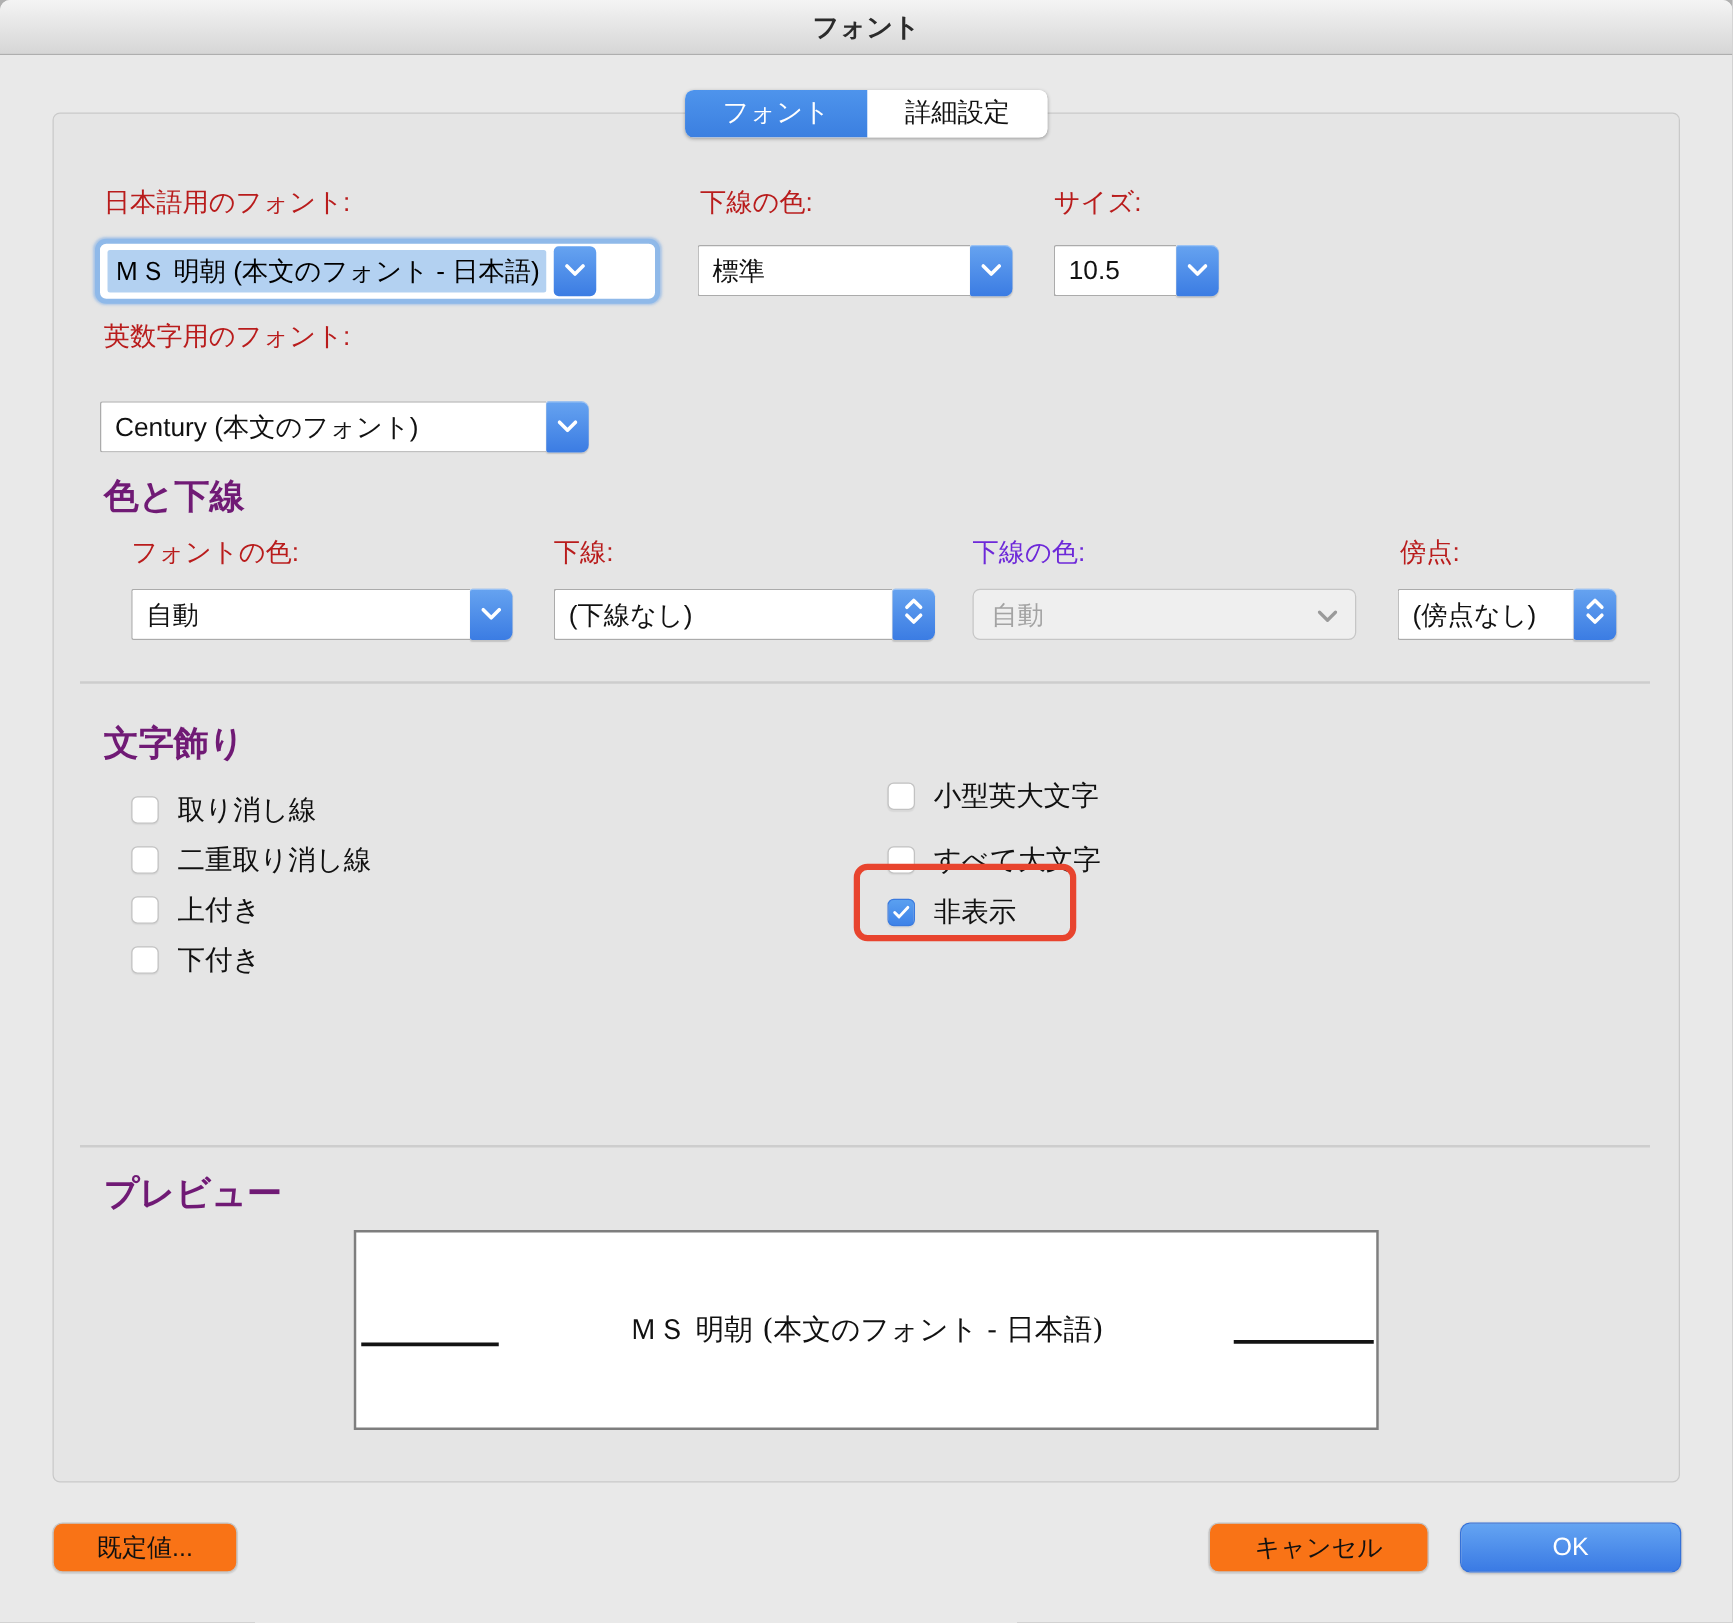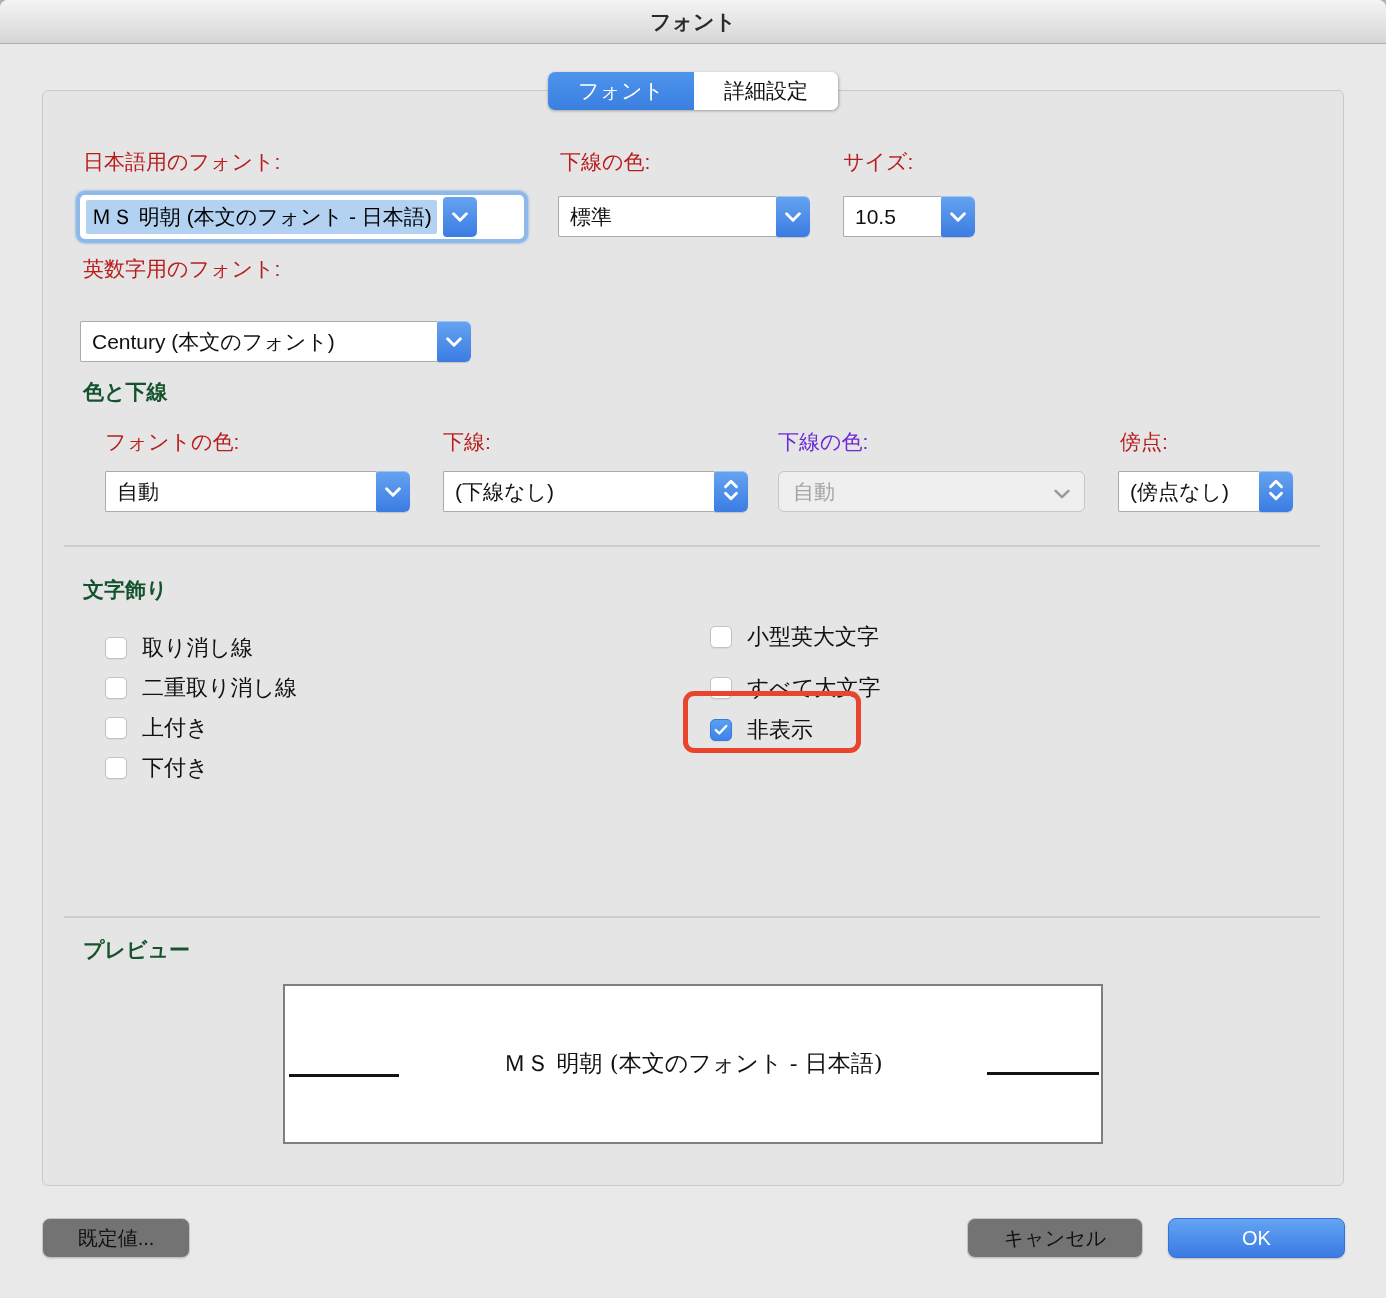--- a/index.html
+++ b/index.html
@@ -33,21 +33,21 @@
   }
   .tab {
     height:38px; line-height:38px; padding:0 30px; font-size:21px;
     background:#fff; color:#111; cursor:default; white-space:nowrap;
   }
   .tab.selected {
     background:linear-gradient(#4e94ec,#3b7fe0); color:#fff;
   }
   .label { position:absolute; font-size:21px; color:#b91c1c; white-space:nowrap; }
   .label.disabled { color:#6d28d9; }
-  .sect-header { position:absolute; font-size:21px; font-weight:bold; color:#14532d; white-space:nowrap; }
+  .sect-header { position:absolute; font-size:28px; font-weight:bold; color:#701a75; white-space:nowrap; }
   
   .combo { position:absolute; display:flex; align-items:stretch; height:41px; }
   .combo .field {
     flex:1; background:#fff; border:1px solid #ababab; border-right:none;
     border-radius:2px 0 0 2px;
     display:flex; align-items:center; padding:0 11px;
     font-size:21px; color:#111; white-space:nowrap; overflow:hidden;
   }
   .combo .cbtn {
     width:34px; flex:0 0 34px;
@@ -107,21 +107,21 @@
     font-family:"DejaVu Serif","Liberation Serif",serif;
     font-size:23px; color:#111; white-space:nowrap;
   }
   .preview-line { position:absolute; height:3px; background:#131313; }
   
   .btn {
     position:absolute; height:40px; border-radius:8px; font-size:20px;
     display:flex; align-items:center; justify-content:center; white-space:nowrap;
   }
   .btn-plain {
-    background:#737373; border:1px solid #c4c4c4; color:#111;
+    background:#f97316; border:1px solid #c4c4c4; color:#111;
     box-shadow:0 1px 1px rgba(0,0,0,0.1);
   }
   .btn-primary {
     background:linear-gradient(#64a4f2,#3a7ae4); border:1px solid #3571d8;
     color:#fff; box-shadow:0 1px 2px rgba(0,0,0,0.2);
   }
 </style>
 </head>
 <body>
 

